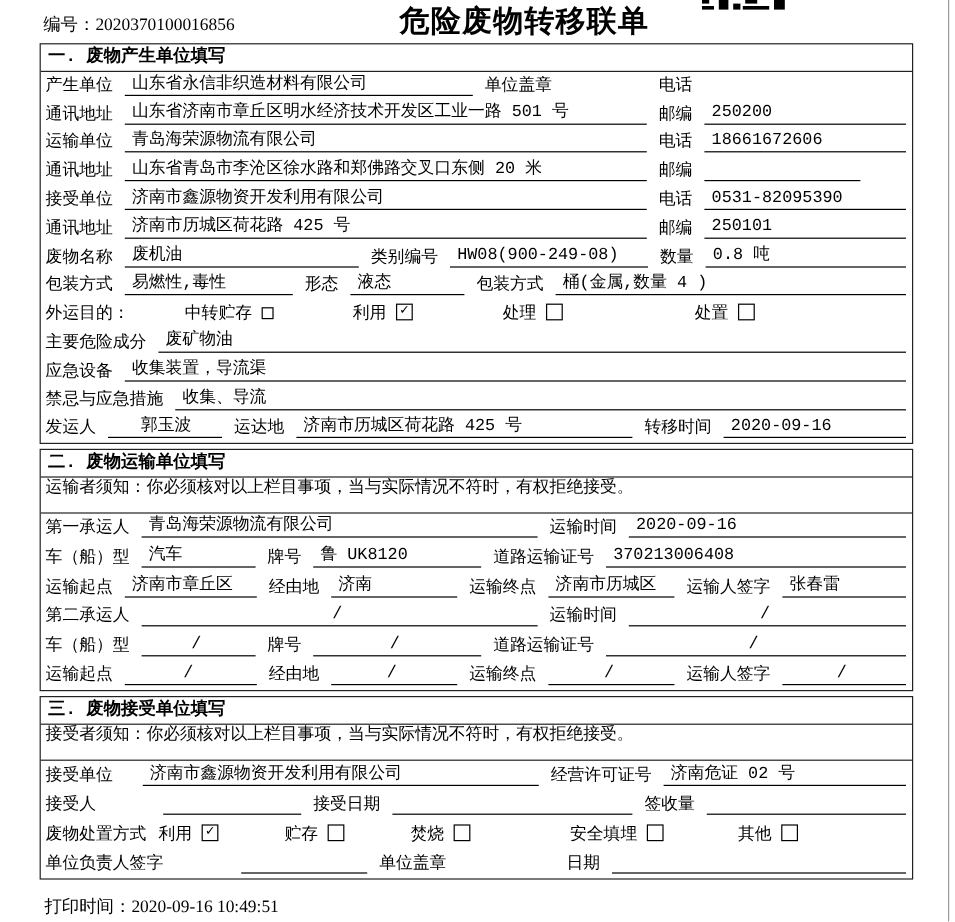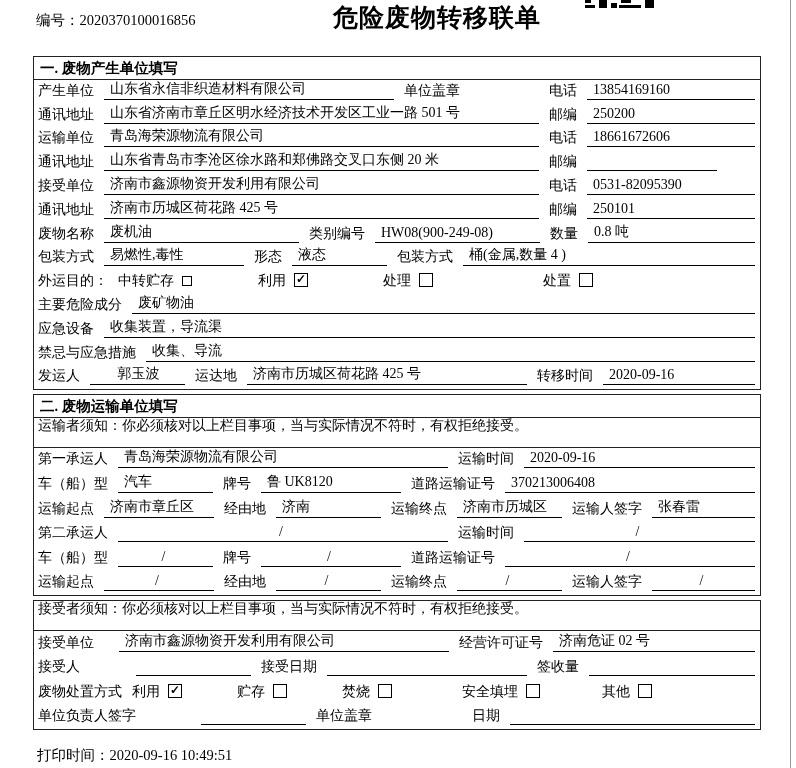--- a/index.html
+++ b/index.html
@@ -7,21 +7,21 @@
     width:796px;height:768px;background:#ffffff;color:#000;
     font-family:"Liberation Serif","DejaVu Serif",serif;
     font-size:14px;position:relative;overflow:hidden;
   }
   .page-edge{position:absolute;left:790px;top:0;width:1px;height:768px;background:#999;}
   
   .serial{position:absolute;left:36px;top:11px;font-size:14.5px;white-space:nowrap;}
   .doc-title{position:absolute;left:333px;top:1px;margin:0;font-size:25px;font-weight:bold;white-space:nowrap;letter-spacing:1px;}
   .qr-frag{position:absolute;left:585px;top:0;}
   
-  .doc-body{position:absolute;left:33px;top:56px;width:728px;}
+  .doc-body{position:absolute;left:33px;top:36px;width:728px;font-family:Liberation Mono, monospace;}
   .section{border:1.6px solid #222;box-sizing:border-box;background:#fff;margin-bottom:4px;}
   .sec-title{height:22px;line-height:22px;font-weight:bold;font-size:14.5px;padding-left:6px;border-bottom:1.6px solid #222;}
   .form-row{display:flex;align-items:flex-end;gap:10px;padding:0 5px 4px 4px;box-sizing:border-box;height:23.8px;}
   .section[data-section="1"] .form-row{height:24.6px;}
   .section[data-section="2"] .form-row{height:24.6px;}
   .note-row{height:29.5px !important;border-bottom:1.6px solid #222;align-items:center;padding-bottom:13px;}
   .lbl{white-space:nowrap;flex:0 0 auto;}
   .field{
     border-bottom:1.3px solid #000;padding:0 4px 1px 6px;white-space:nowrap;
     box-sizing:border-box;min-height:17px;flex:0 0 auto;overflow:hidden;
@@ -62,21 +62,20 @@
 
   <div class="doc-body">
     <div class="section" data-section="0">
       <div class="sec-title">一. 废物产生单位填写</div>
       <div class="rows">
           <div class="form-row">
             <span class="lbl">产生单位</span>
             <span class="field" style="width: 290px;">山东省永信非织造材料有限公司</span>
             <span class="lbl" style="min-width: 135px;">单位盖章</span>
             <span class="lbl">电话</span>
-            <span class="field fill">13854169160</span>
           </div>
           <div class="form-row">
             <span class="lbl">通讯地址</span>
             <span class="field" style="width: 435px;">山东省济南市章丘区明水经济技术开发区工业一路 501 号</span>
             <span class="lbl">邮编</span>
             <span class="field fill">250200</span>
           </div>
           <div class="form-row">
             <span class="lbl">运输单位</span>
             <span class="field" style="width: 435px;">青岛海荣源物流有限公司</span>
@@ -112,21 +111,21 @@
           <div class="form-row">
             <span class="lbl">包装方式</span>
             <span class="field" style="width: 140px;">易燃性,毒性</span>
             <span class="lbl">形态</span>
             <span class="field" style="width: 95px;">液态</span>
             <span class="lbl">包装方式</span>
             <span class="field fill">桶(金属,数量  4 )</span>
           </div>
           <div class="form-row">
             <span class="lbl">外运目的：</span>
-            <span class="cb-group" style="width: 130px;">
+            <span class="cb-group" style="width: 130px; margin-left: 36px;">
               <span class="cb-label">中转贮存</span>
               <span class="cb-box small"></span>
             </span>
             <span class="cb-group" style="width: 115px;">
               <span class="cb-label">利用</span>
               <span class="cb-box">
                 <span class="check">✓</span>
               </span>
             </span>
             <span class="cb-group" style="width: 150px;">
@@ -210,20 +209,21 @@
             <span class="lbl">经由地</span>
             <span class="field slash" style="width: 105px;">/</span>
             <span class="lbl">运输终点</span>
             <span class="field slash" style="width: 105px;">/</span>
             <span class="lbl">运输人签字</span>
             <span class="field slash fill">/</span>
           </div>
         </div>
     </div>
     <div class="section" data-section="2">
+      <div class="sec-title">三. 废物接受单位填写</div>
       <div class="rows">
           <div class="form-row note-row">
             <span class="lbl">接受者须知：你必须核对以上栏目事项，当与实际情况不符时，有权拒绝接受。</span>
           </div>
           <div class="form-row">
             <span class="lbl">接受单位</span>
             <span class="field" style="width: 330px; margin-left: 15px;">济南市鑫源物资开发利用有限公司</span>
             <span class="lbl">经营许可证号</span>
             <span class="field fill">济南危证 02 号</span>
           </div>
@@ -244,21 +244,21 @@
               </span>
             </span>
             <span class="cb-group" style="width: 95px;">
               <span class="cb-label">贮存</span>
               <span class="cb-box"></span>
             </span>
             <span class="cb-group" style="width: 110px; margin-top: 12px;">
               <span class="cb-label">焚烧</span>
               <span class="cb-box"></span>
             </span>
-            <span class="cb-group" style="width: 130px;">
+            <span class="cb-group" style="width: 130px; margin-left: 13px;">
               <span class="cb-label">安全填埋</span>
               <span class="cb-box"></span>
             </span>
             <span class="cb-group">
               <span class="cb-label">其他</span>
               <span class="cb-box"></span>
             </span>
           </div>
           <div class="form-row">
             <span class="lbl">单位负责人签字</span>

